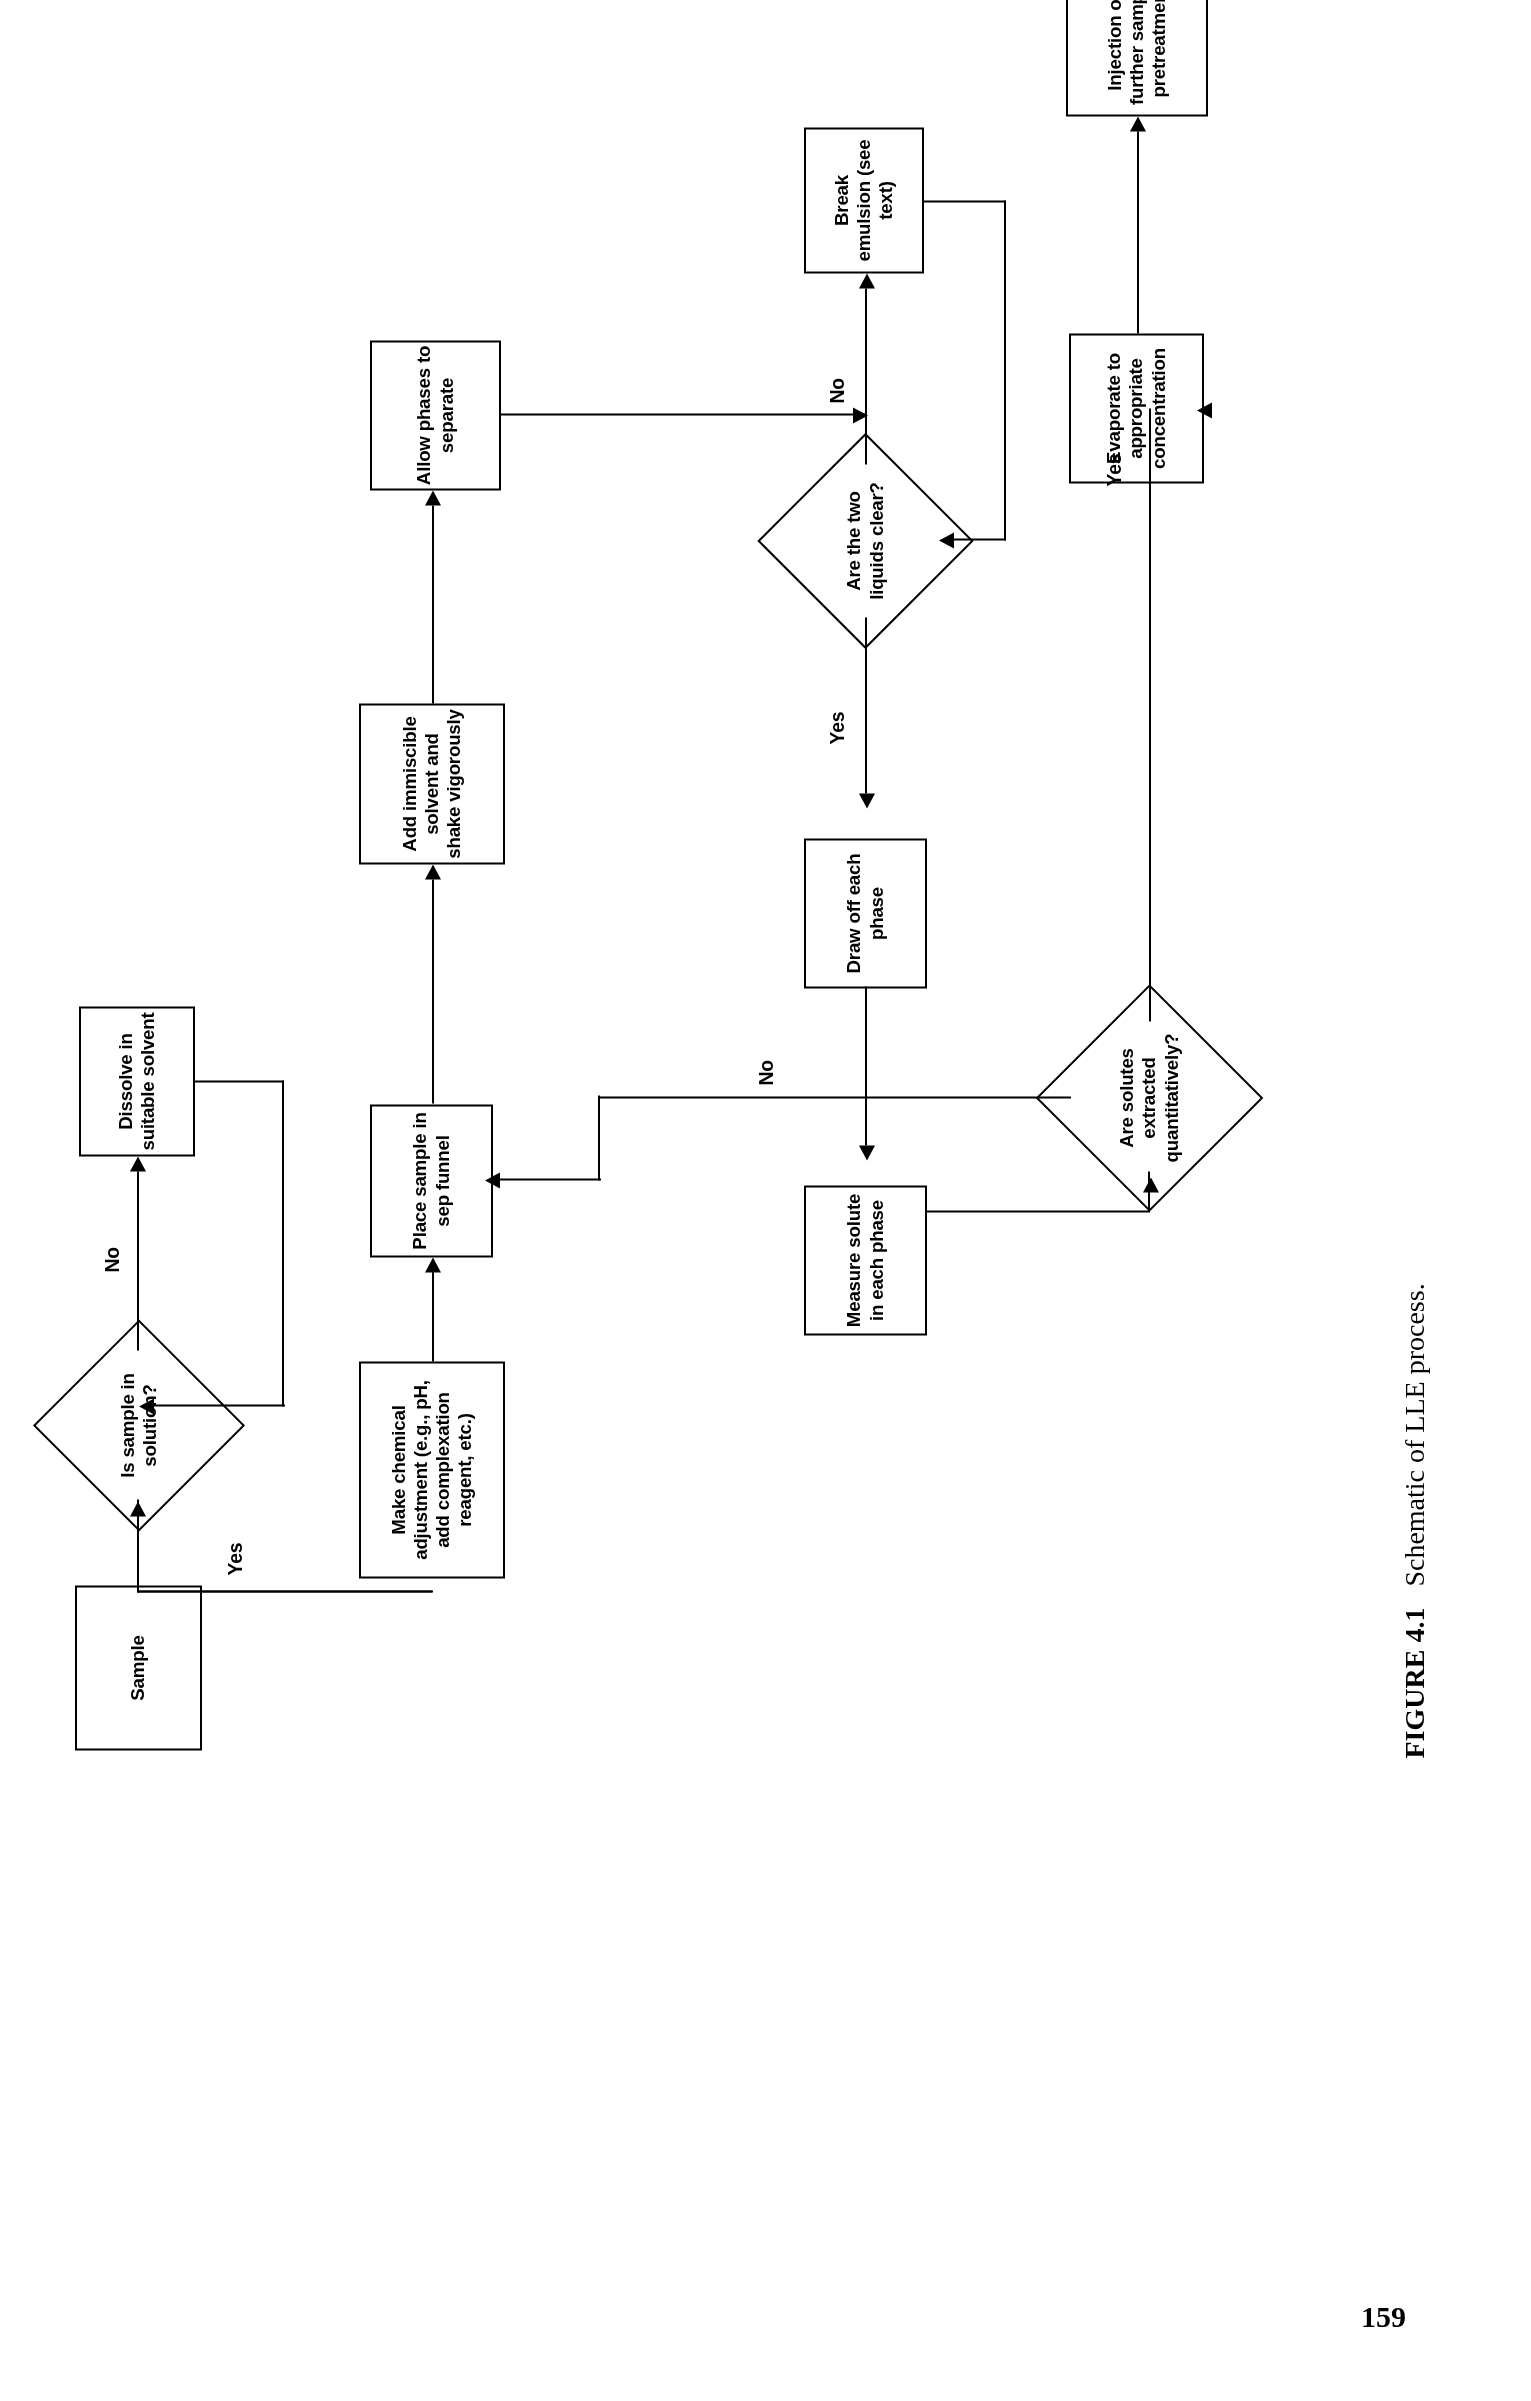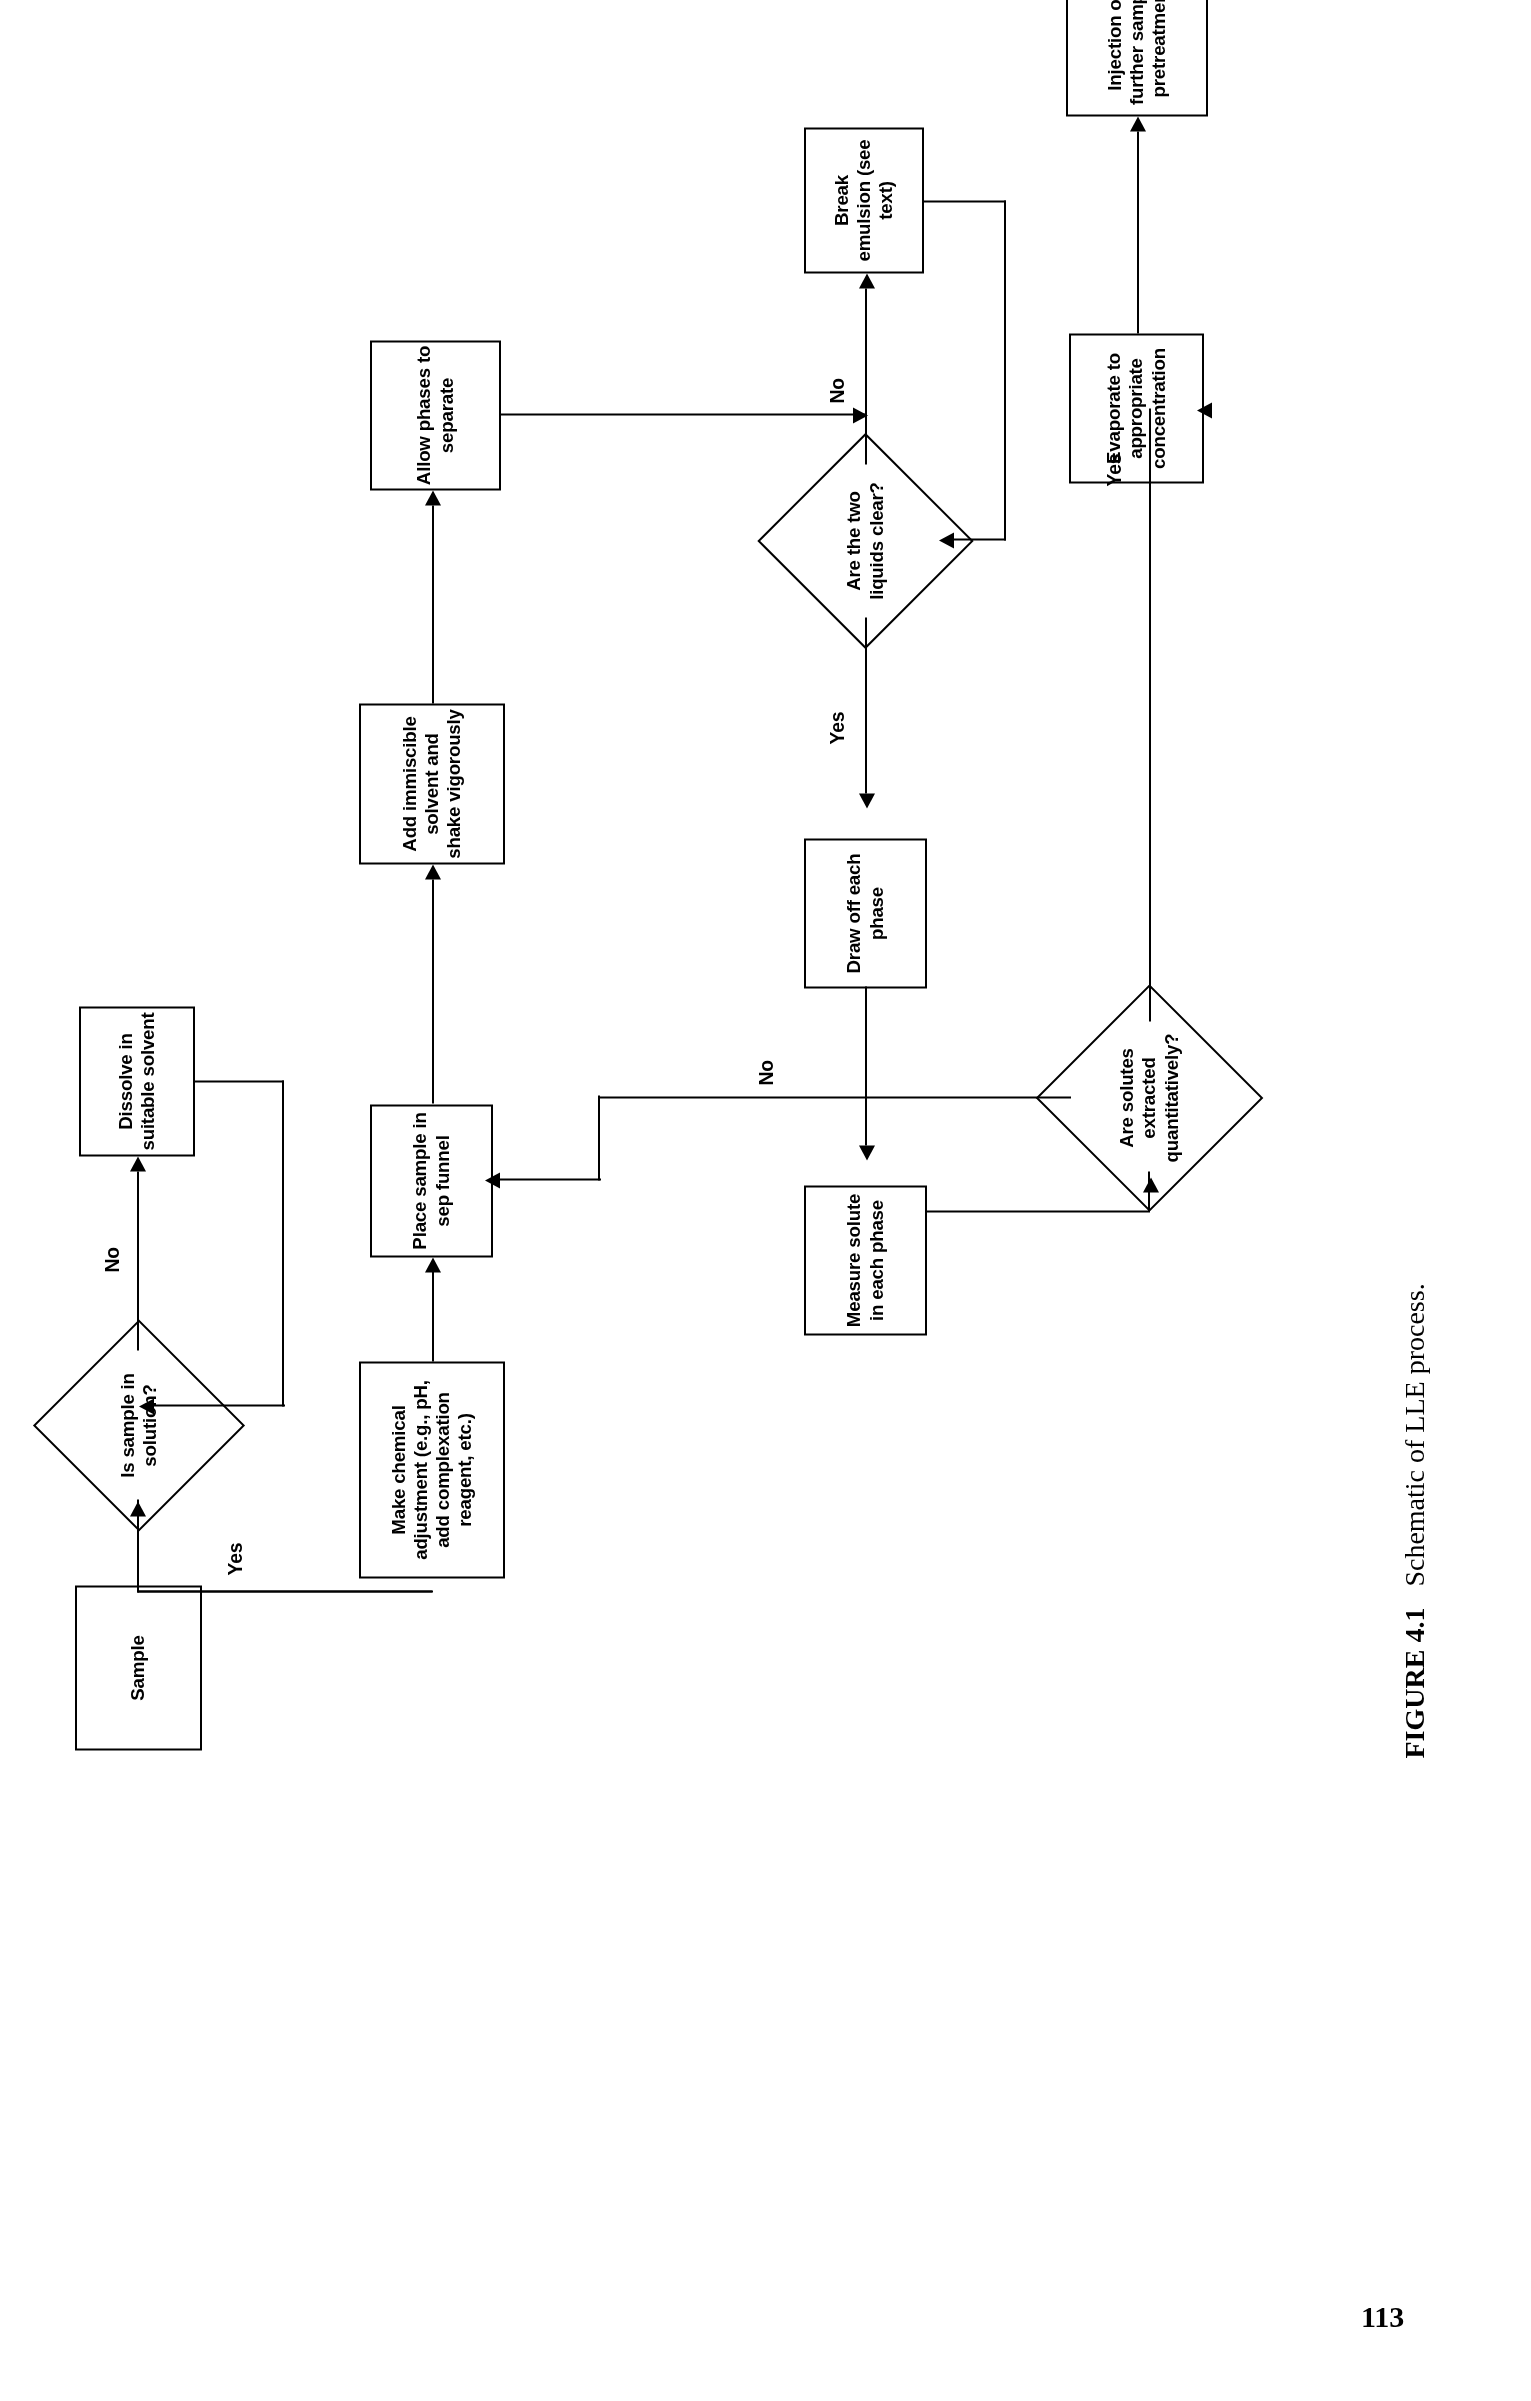--- a/index.html
+++ b/index.html
@@ -221,14 +221,14 @@
 
   <div class="ln h" style="left:1221px;top:598px;width:0;"></div>
 
   <div id="caption" style="left:643px;top:1399px;">
     <span class="fignum">FIGURE 4.1</span>
     &nbsp;&nbsp;<span>Schematic of LLE process.</span>
   </div>
 
 </div>
 
-<div id="pagenum" style="left:1361px;top:2300px;">113</div>
+<div id="pagenum" style="left:1361px;top:2300px;">159</div>
 
 
 </body></html>

